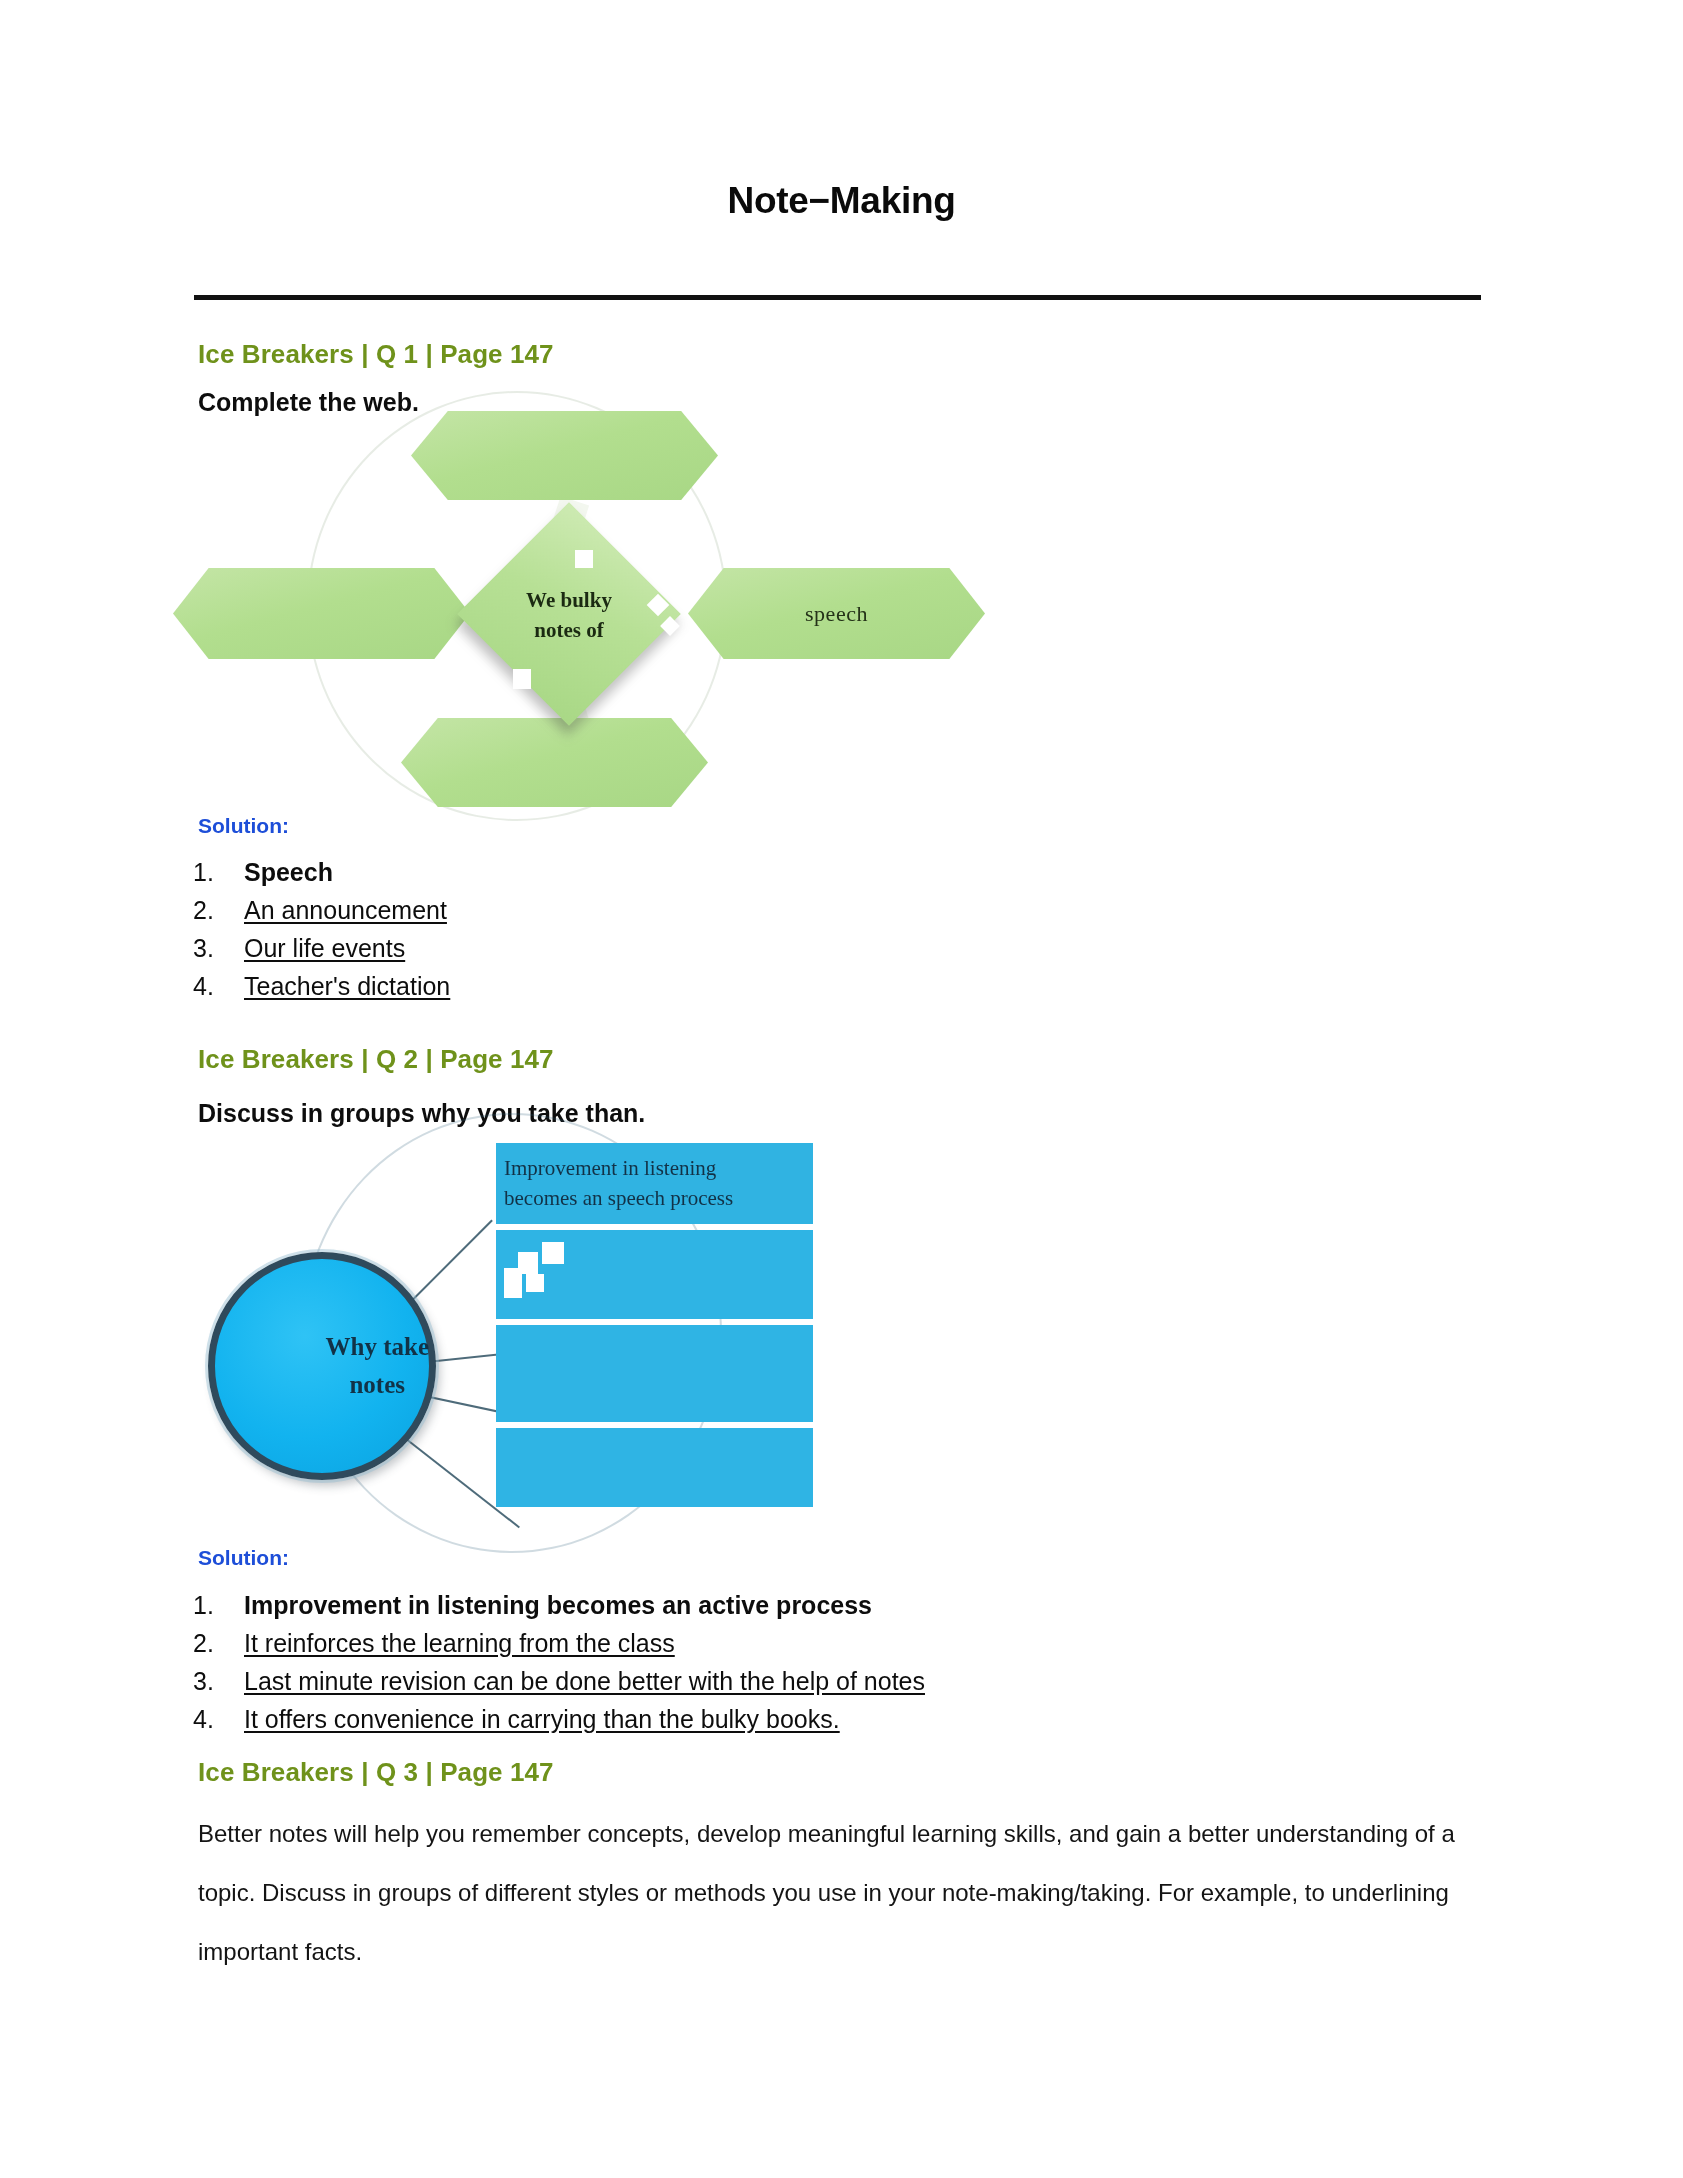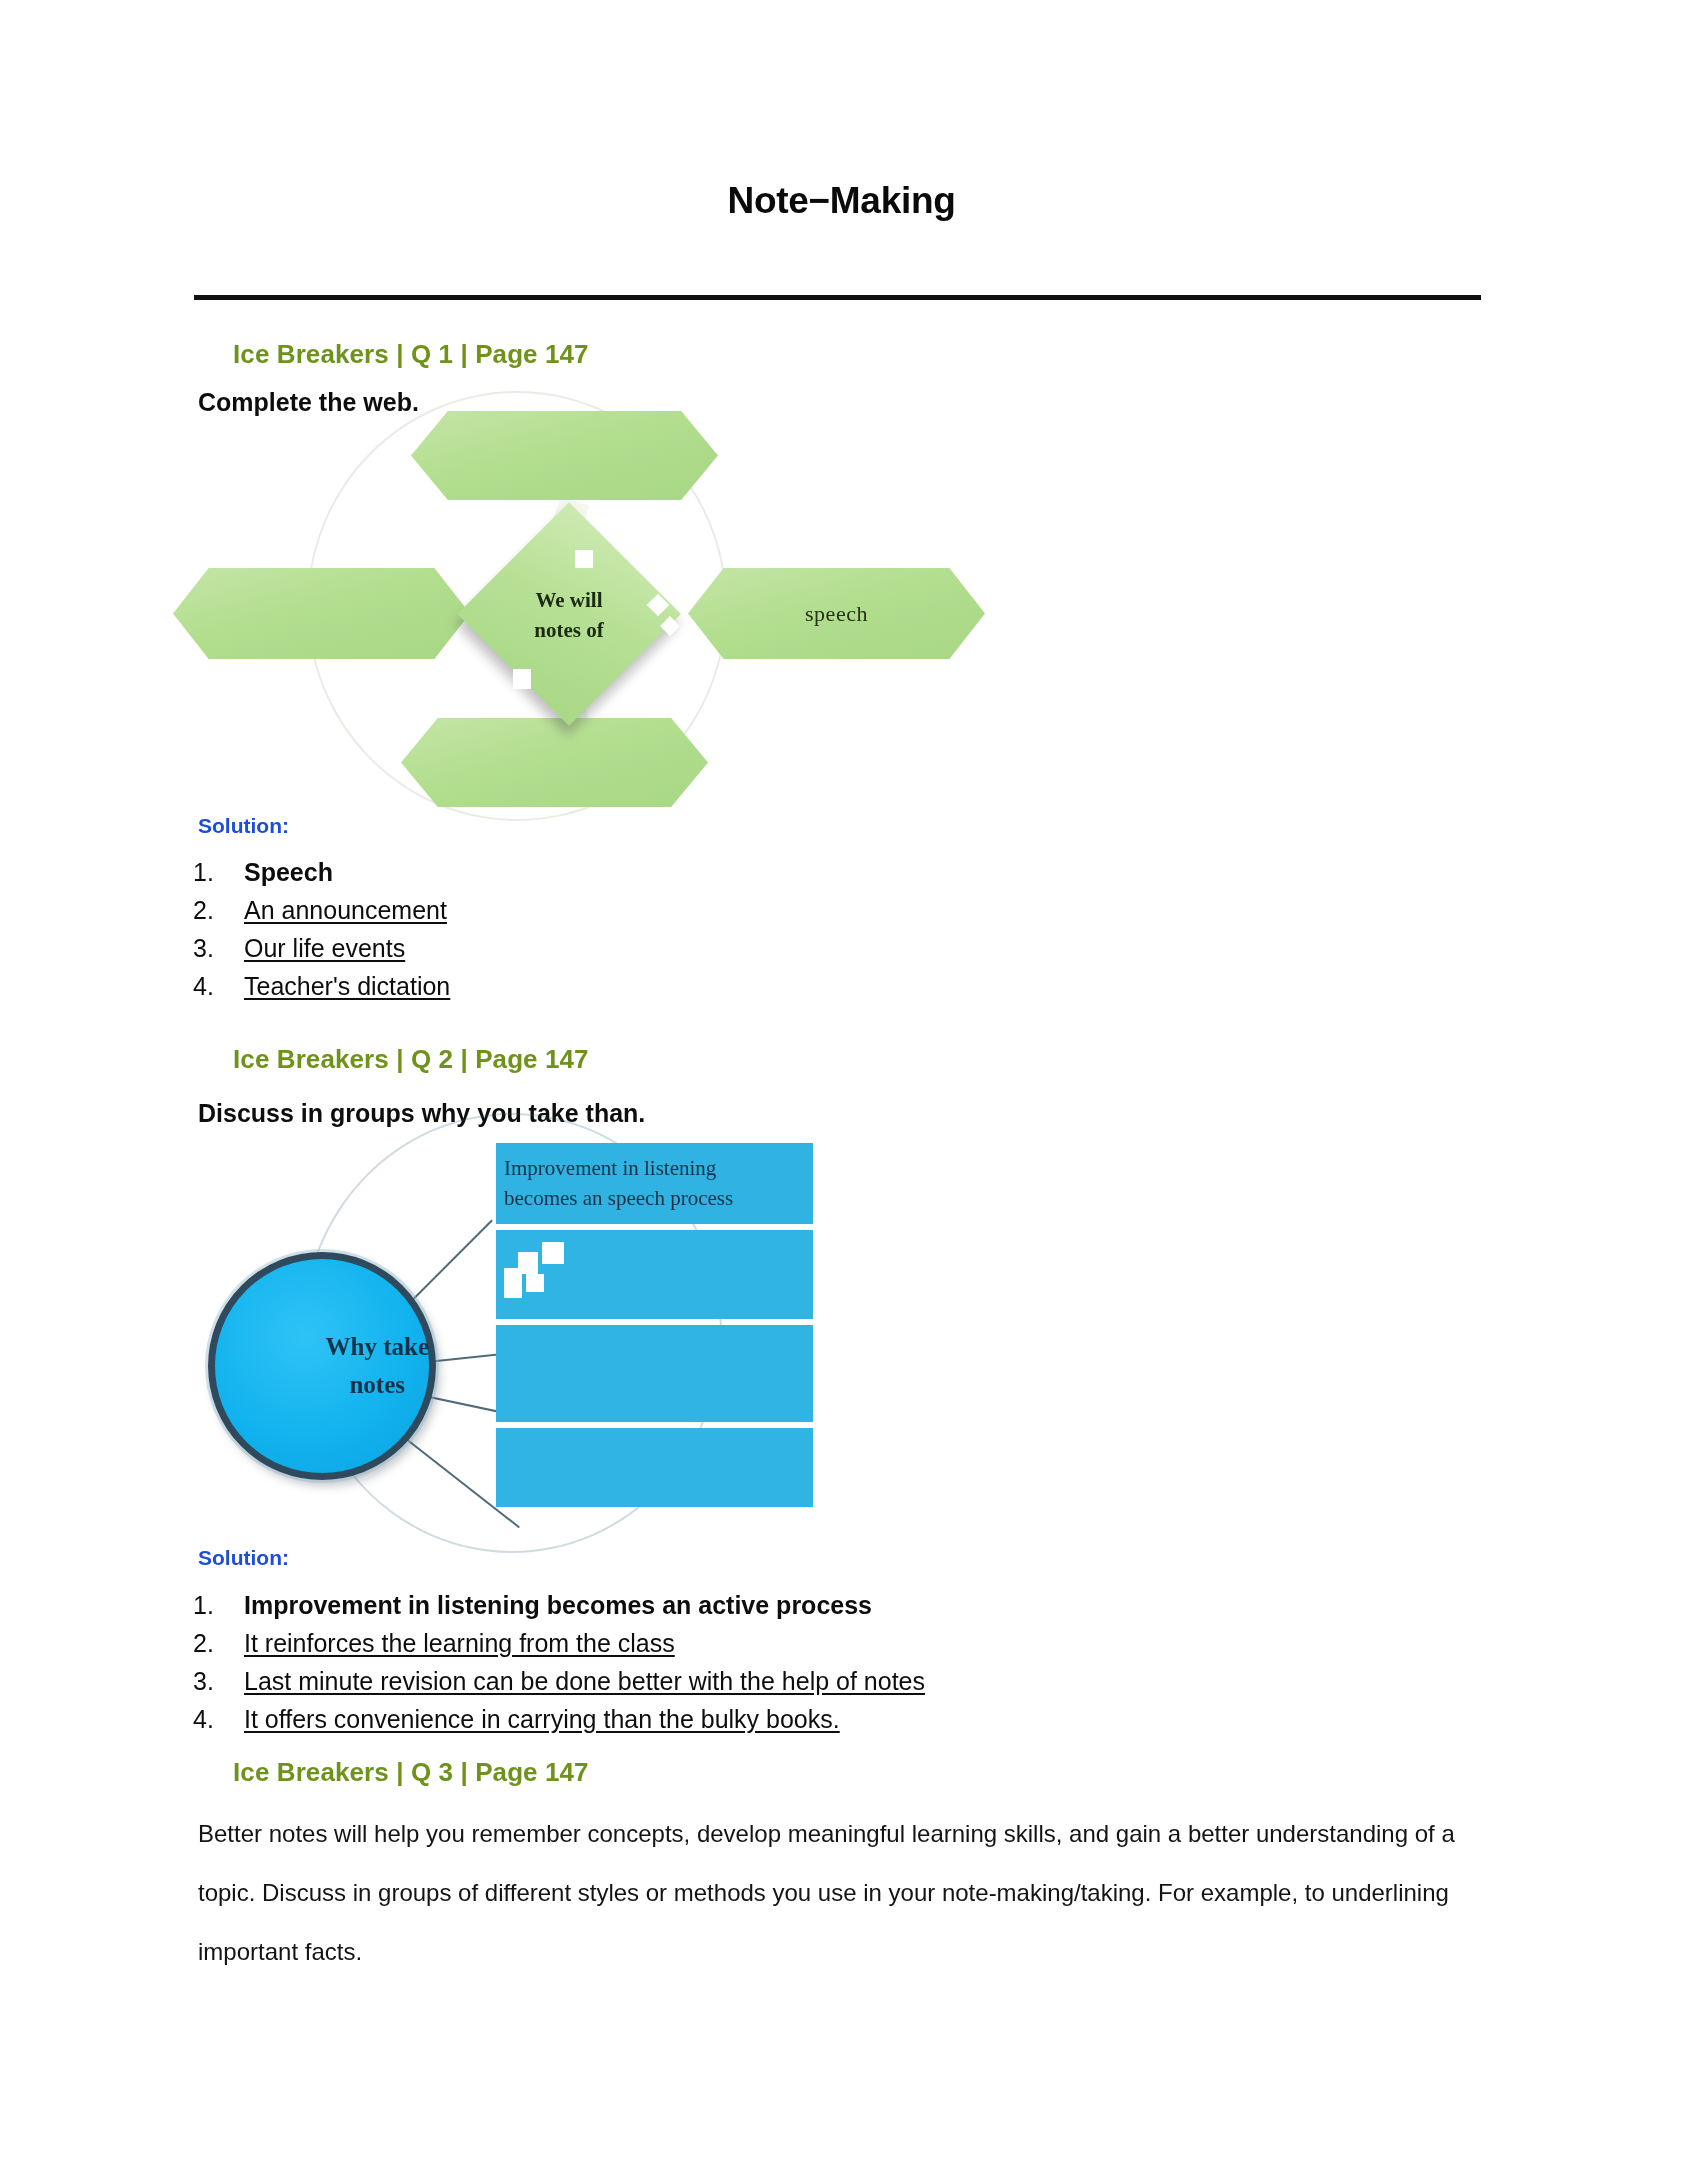--- a/index.html
+++ b/index.html
@@ -48,21 +48,20 @@
 
   
   .q-head {
     position: absolute;
     left: 198px;
     font-size: 26px;
     font-weight: bold;
     color: #6f921b;
     white-space: nowrap;
     letter-spacing: 0.1px;
-    margin-left: 35px;
   }
 
   .q-prompt {
     position: absolute;
     left: 198px;
     font-size: 25px;
     font-weight: bold;
     color: #0d0d0d;
     white-space: nowrap;
   }
@@ -278,21 +277,21 @@
     </div>
 
     <div class="hexwrap" style="left:203px; top:297px;">
       <div class="hex horiz" style="width:307px; height:89px;">
         <span class="hex-label"></span>
       </div>
     </div>
 
     <div class="center-node"></div>
     <div class="center-node-text">
-      <span>We  will</span>
+      <span>We  bulky</span>
       <span>notes  of</span>
     </div>
 
     <div class="artifact" style="left:377px; top:129px; width:18px; height:18px;"></div>
     <div class="artifact" style="left:315px; top:248px; width:18px; height:20px;"></div>
     <div class="artifact" style="left:452px; top:176px; width:16px; height:16px; transform:rotate(45deg);"></div>
     <div class="artifact" style="left:465px; top:198px; width:14px; height:14px; transform:rotate(45deg);"></div>
   </div>
 
   <div class="sol-label" style="top:814px;">Solution:</div>

